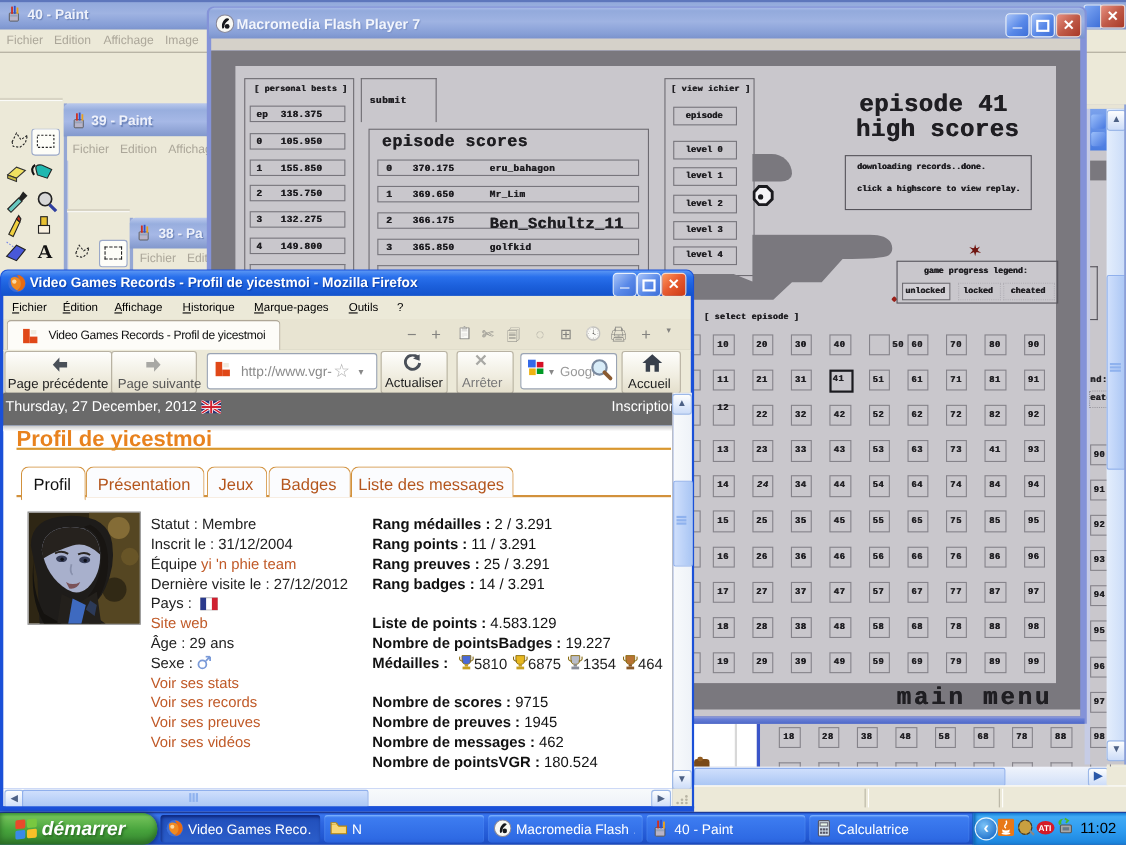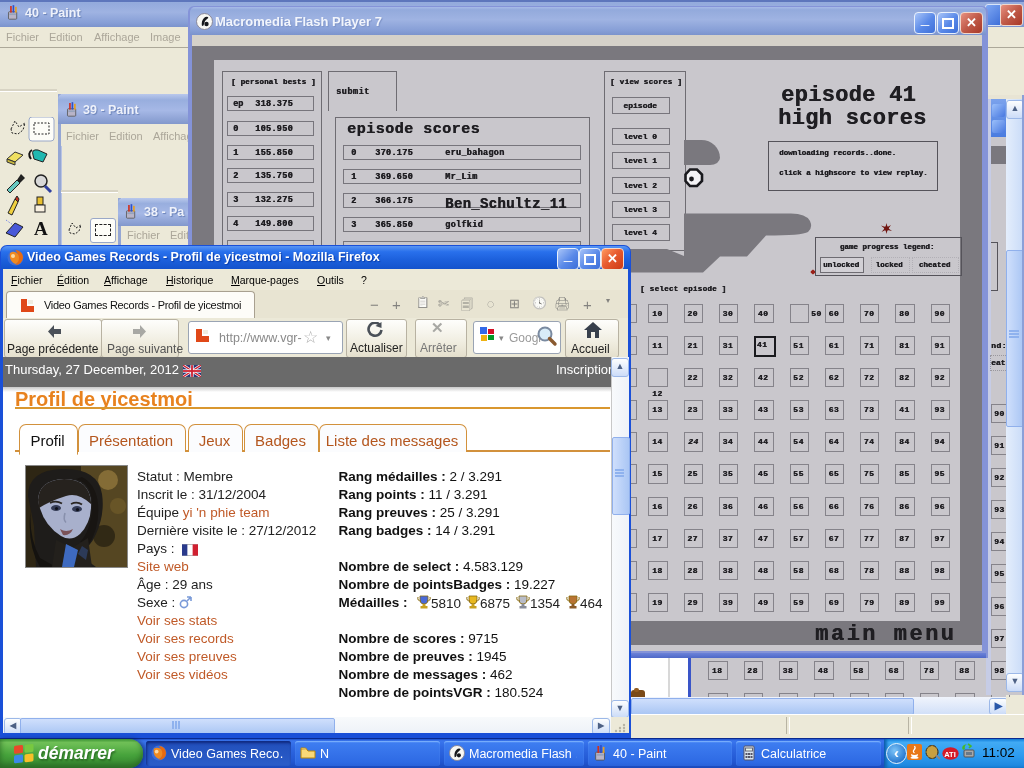--- a/index.html
+++ b/index.html
@@ -220,21 +220,21 @@
 <div class="ab" style="left:343px;top:193px;width:236px;height:13px;border:1px solid #77757c;"></div>
 <div class="ab px" style="left:351px;top:196px;font-size:8.5px;">2</div>
 <div class="ab px" style="left:375px;top:196px;font-size:8.5px;letter-spacing:0.3px;">366.175</div>
 <div class="ab px" style="left:445px;top:196px;font-size:14px;letter-spacing:0.3px;">Ben_Schultz_11</div>
 <div class="ab" style="left:343px;top:217px;width:236px;height:13px;border:1px solid #77757c;"></div>
 <div class="ab px" style="left:351px;top:220px;font-size:8.5px;">3</div>
 <div class="ab px" style="left:375px;top:220px;font-size:8.5px;letter-spacing:0.3px;">365.850</div>
 <div class="ab px" style="left:445px;top:220px;font-size:8.5px;letter-spacing:0.3px;">golfkid</div>
 <div class="ab" style="left:343px;top:241px;width:236px;height:4px;border:1px solid #77757c;border-bottom:none;"></div>
 <div class="ab" style="left:604px;top:71px;width:80px;height:178px;border:1px solid #6e6c72;background:#c9c7cc;"></div>
-<div class="ab px" style="left:610px;top:78px;font-size:7.5px;letter-spacing:0.3px;">[ view scores ]</div>
+<div class="ab px" style="left:610px;top:78px;font-size:7.5px;letter-spacing:0.3px;">[ view ichier ]</div>
 <div class="ab" style="left:612px;top:97px;width:56px;height:15px;border:1px solid #77757c;"></div>
 <div class="ab px" style="left:612px;top:101px;font-size:8px;width:56px;text-align:center;">episode</div>
 <div class="ab" style="left:612px;top:128px;width:56px;height:15px;border:1px solid #77757c;"></div>
 <div class="ab px" style="left:612px;top:132px;font-size:8px;width:56px;text-align:center;">level 0</div>
 <div class="ab" style="left:612px;top:152px;width:56px;height:15px;border:1px solid #77757c;"></div>
 <div class="ab px" style="left:612px;top:156px;font-size:8px;width:56px;text-align:center;">level 1</div>
 <div class="ab" style="left:612px;top:177px;width:56px;height:15px;border:1px solid #77757c;"></div>
 <div class="ab px" style="left:612px;top:181px;font-size:8px;width:56px;text-align:center;">level 2</div>
 <div class="ab" style="left:612px;top:201px;width:56px;height:15px;border:1px solid #77757c;"></div>
 <div class="ab px" style="left:612px;top:205px;font-size:8px;width:56px;text-align:center;">level 3</div>
@@ -300,21 +300,21 @@
 <div class="ab" style="left:824.8px;top:336px;width:17.4px;height:17.4px;border:1px solid #85838a;"></div>
 <div class="ab px" style="left:828.4px;top:341px;font-size:8px;letter-spacing:0.5px;">61</div>
 <div class="ab" style="left:860.1px;top:336px;width:17.4px;height:17.4px;border:1px solid #85838a;"></div>
 <div class="ab px" style="left:863.7px;top:341px;font-size:8px;letter-spacing:0.5px;">71</div>
 <div class="ab" style="left:895.4px;top:336px;width:17.4px;height:17.4px;border:1px solid #85838a;"></div>
 <div class="ab px" style="left:899px;top:341px;font-size:8px;letter-spacing:0.5px;">81</div>
 <div class="ab" style="left:930.7px;top:336px;width:17.4px;height:17.4px;border:1px solid #85838a;"></div>
 <div class="ab px" style="left:934.3px;top:341px;font-size:8px;letter-spacing:0.5px;">91</div>
 <div class="ab" style="left:618px;top:368.1px;width:17.4px;height:17.4px;border:1px solid #85838a;"></div>
 <div class="ab" style="left:648.3px;top:368.1px;width:17.4px;height:17.4px;border:1px solid #85838a;"></div>
-<div class="ab px" style="left:651.9px;top:389px;font-size:8px;letter-spacing:0.5px;text-align:right;">12</div>
+<div class="ab px" style="left:651.9px;top:367px;font-size:8px;letter-spacing:0.5px;text-align:right;">12</div>
 <div class="ab" style="left:683.6px;top:368.1px;width:17.4px;height:17.4px;border:1px solid #85838a;"></div>
 <div class="ab px" style="left:687.2px;top:373.1px;font-size:8px;letter-spacing:0.5px;">22</div>
 <div class="ab" style="left:718.9px;top:368.1px;width:17.4px;height:17.4px;border:1px solid #85838a;"></div>
 <div class="ab px" style="left:722.5px;top:373.1px;font-size:8px;letter-spacing:0.5px;">32</div>
 <div class="ab" style="left:754.2px;top:368.1px;width:17.4px;height:17.4px;border:1px solid #85838a;"></div>
 <div class="ab px" style="left:757.8px;top:373.1px;font-size:8px;letter-spacing:0.5px;">42</div>
 <div class="ab" style="left:789.5px;top:368.1px;width:17.4px;height:17.4px;border:1px solid #85838a;"></div>
 <div class="ab px" style="left:793.1px;top:373.1px;font-size:8px;letter-spacing:0.5px;">52</div>
 <div class="ab" style="left:824.8px;top:368.1px;width:17.4px;height:17.4px;border:1px solid #85838a;"></div>
 <div class="ab px" style="left:828.4px;top:373.1px;font-size:8px;letter-spacing:0.5px;">62</div>
@@ -614,21 +614,21 @@
       <path d="M8 5 L12 1 M12 1 L12 5 M12 1 L8 1" stroke="#7a9ad8" stroke-width="1.6" fill="none"></path>
     </svg></div>
 <div class="ab" style="left:137px;top:612.5px;font-size:13.5px;color:#c05a28;">Voir ses stats</div>
 <div class="ab" style="left:137px;top:630.5px;font-size:13.5px;color:#c05a28;">Voir ses records</div>
 <div class="ab" style="left:137px;top:648.5px;font-size:13.5px;color:#c05a28;">Voir ses preuves</div>
 <div class="ab" style="left:137px;top:666.5px;font-size:13.5px;color:#c05a28;">Voir ses vidéos</div>
 <div class="ab" style="left:338.5px;top:468.5px;font-size:13.5px;color:#111;"><b>Rang médailles :</b> 2 / 3.291</div>
 <div class="ab" style="left:338.5px;top:486.5px;font-size:13.5px;color:#111;"><b>Rang points :</b> 11 / 3.291</div>
 <div class="ab" style="left:338.5px;top:504.5px;font-size:13.5px;color:#111;"><b>Rang preuves :</b> 25 / 3.291</div>
 <div class="ab" style="left:338.5px;top:522.5px;font-size:13.5px;color:#111;"><b>Rang badges :</b> 14 / 3.291</div>
-<div class="ab" style="left:338.5px;top:558.5px;font-size:13.5px;color:#111;"><b>Nombre de select :</b> 4.583.129</div>
+<div class="ab" style="left:338.5px;top:558.5px;font-size:13.5px;color:#111;"><b>Liste de points :</b> 4.583.129</div>
 <div class="ab" style="left:338.5px;top:576.5px;font-size:13.5px;color:#111;"><b>Nombre de pointsBadges :</b> 19.227</div>
 <div class="ab" style="left:338.5px;top:630.5px;font-size:13.5px;color:#111;"><b>Nombre de scores :</b> 9715</div>
 <div class="ab" style="left:338.5px;top:648.5px;font-size:13.5px;color:#111;"><b>Nombre de preuves :</b> 1945</div>
 <div class="ab" style="left:338.5px;top:666.5px;font-size:13.5px;color:#111;"><b>Nombre de messages :</b> 462</div>
 <div class="ab" style="left:338.5px;top:684.5px;font-size:13.5px;color:#111;"><b>Nombre de pointsVGR :</b> 180.524</div>
 <div class="ab" style="left:338.5px;top:594.5px;font-size:13.5px;color:#111;"><b>Médailles :</b> </div>
 <div class="ab" style="left:417px;top:595px;width:14px;height:14px;"><svg width="14" height="14" viewBox="0 0 14 14">
       <path d="M3 1 L11 1 L11 5 Q11 9 7 9 Q3 9 3 5 Z" fill="#4a6ad8" stroke="#886a10" stroke-width="0.8"></path>
       <path d="M1 2 Q0 6 4 6 M13 2 Q14 6 10 6" stroke="#886a10" fill="none"></path>
       <rect x="5.5" y="9" width="3" height="2" fill="#c8a020"></rect>

